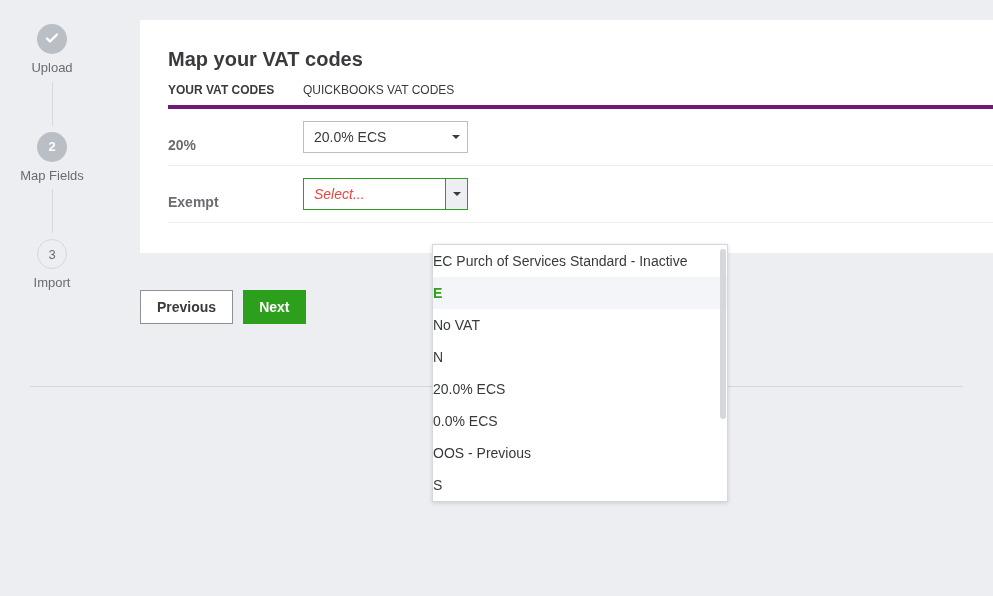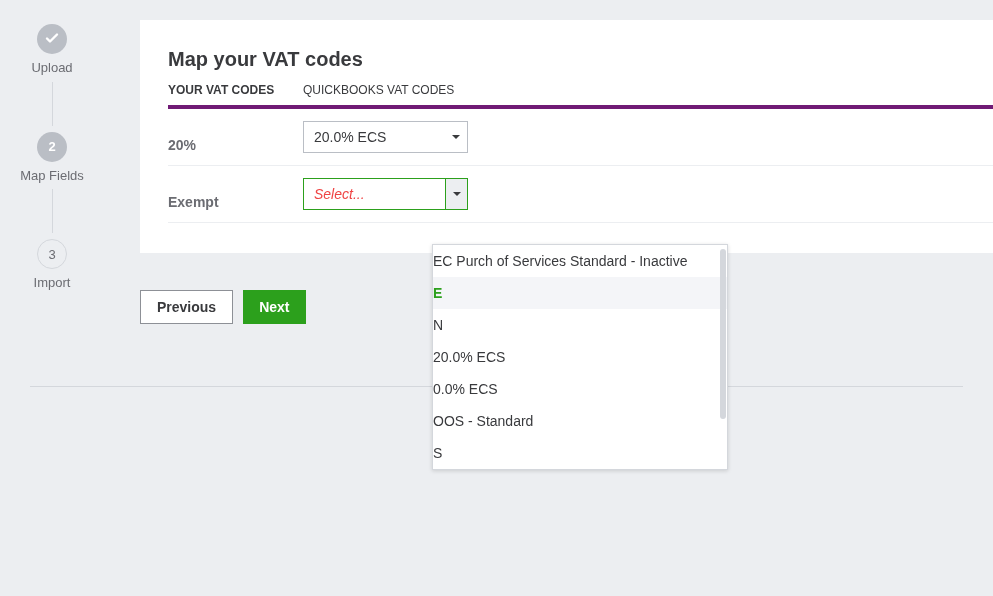--- a/index.html
+++ b/index.html
@@ -223,20 +223,21 @@
 
 <hr class="footer-hr">
 <div class="footer-text">
   <a href="#">our import guide.</a>
 </div>
 
 <div class="dropdown">
   <div class="dropdown-inner">
     <div class="dd-item">EC Purch of Services Standard - Inactive</div>
     <div class="dd-item highlight">E</div>
+    <div class="dd-item">No VAT</div>
     <div class="dd-item">N</div>
     <div class="dd-item">20.0% ECS</div>
     <div class="dd-item">0.0% ECS</div>
-    <div class="dd-item">OOS - Standard</div>
+    <div class="dd-item">OOS - Previous</div>
     <div class="dd-item">S</div>
     <div class="dd-scroll"></div>
   </div>
 </div>
 
 </body></html>

